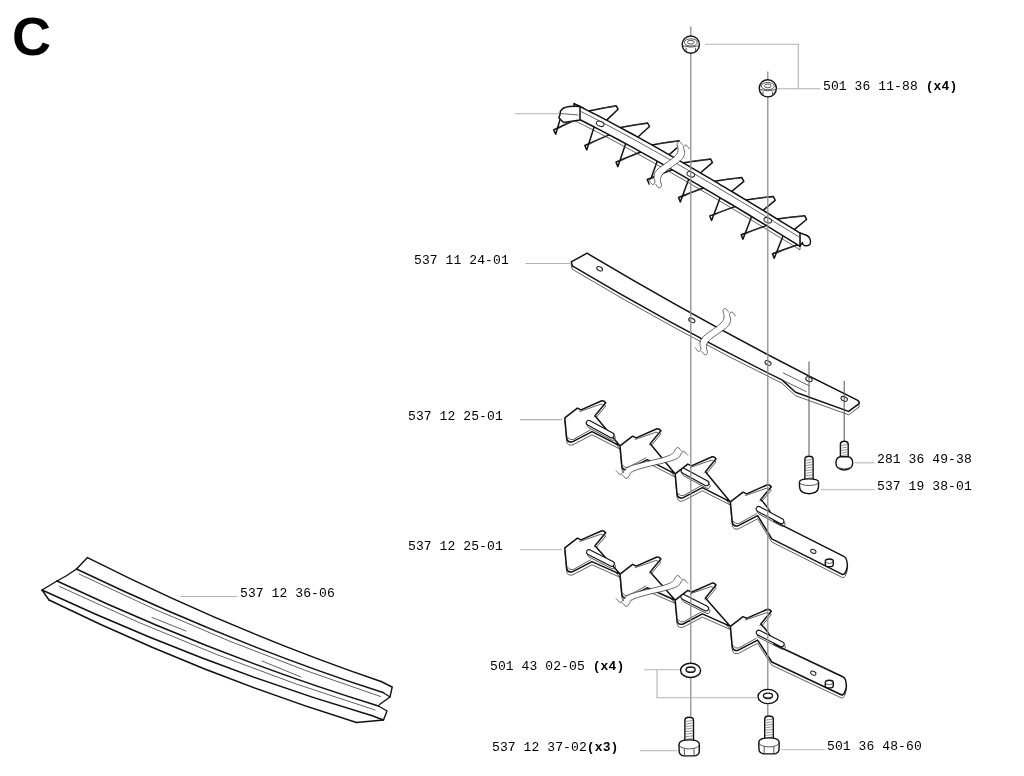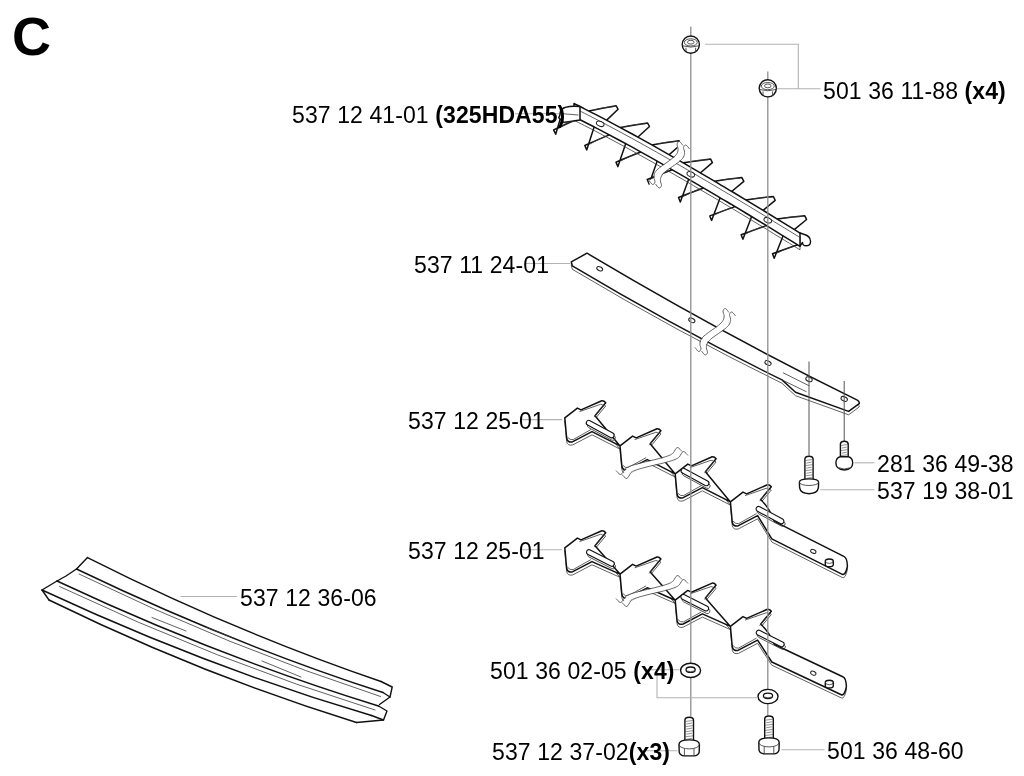--- a/index.html
+++ b/index.html
@@ -9,22 +9,22 @@
     font-family: "Liberation Sans", sans-serif;
     overflow: hidden;
   }
   .stage svg { position: absolute; left: 0; top: 0; }
   .figletter {
     position: absolute; left: 12px; top: 9px;
     font-size: 54px; font-weight: bold; color: var(--color-text, #000);
     line-height: 1;
   }
   .lbl {
-    position: absolute; font-size: 23px; line-height: 1.03; letter-spacing: 0.1px;
-    color: var(--color-text, #000); white-space: pre;
+    position: absolute; font-size: 13px; line-height: 1.03; letter-spacing: 0.1px;
+    color: var(--color-text, #000); white-space: pre; font-family: Liberation Mono, monospace;
   }
   .lbl-bold { font-weight: bold; }
   .ol    { fill: #fff; stroke: var(--color-line, #111); stroke-width: 1.5; stroke-linejoin: round; stroke-linecap: round; }
   .ol2   { fill: none; stroke: var(--color-line, #111); stroke-width: 1.4; stroke-linejoin: round; stroke-linecap: round; }
   .ol2w  { fill: #fff; stroke: var(--color-line, #111); stroke-width: 1.3; }
   .olw   { fill: #fff; stroke: var(--color-line, #111); stroke-width: 1.4; stroke-linejoin: round; }
   .olw2  { fill: #fff; stroke: var(--color-line, #111); stroke-width: 1.1; stroke-linejoin: round; }
   .thin  { fill: none; stroke: #383838; stroke-width: 0.8; stroke-linejoin: round; stroke-linecap: round; }
   .thin2 { fill: none; stroke: #383838; stroke-width: 0.85; }
   .thread{ fill: none; stroke: #4a4a4a; stroke-width: 0.6; }
@@ -269,24 +269,23 @@
 <line x1="520" y1="549.7" x2="562" y2="549.7" class="leader"></line>
 <line x1="180.5" y1="596.5" x2="237" y2="596.5" class="leader"></line>
 <line x1="854.5" y1="462.8" x2="874.5" y2="462.8" class="leader"></line>
 <line x1="820.5" y1="489.8" x2="874.5" y2="489.8" class="leader"></line>
 <path d="M644 669.8 L679.5 669.8 M657 669.8 L657 697.8 L757 697.8" class="leader"></path>
 <line x1="640" y1="750.8" x2="677.5" y2="750.8" class="leader"></line>
 <line x1="781.5" y1="749.8" x2="824.5" y2="749.8" class="leader"></line>
 </g>
 </svg>
 <div class="figletter">C</div>
-<div class="lbl" style="left:292px;top:104px"><span>537 12 41-01 </span><b class="lbl-bold">(325HDA55)</b></div>
 <div class="lbl" style="left:823px;top:79.5px"><span>501 36 11-88 </span><b class="lbl-bold">(x4)</b></div>
 <div class="lbl" style="left:414px;top:254px"><span>537 11 24-01</span></div>
 <div class="lbl" style="left:408px;top:410.1px"><span>537 12 25-01</span></div>
 <div class="lbl" style="left:408px;top:540.2px"><span>537 12 25-01</span></div>
 <div class="lbl" style="left:240px;top:587px"><span>537 12 36-06</span></div>
 <div class="lbl" style="left:877px;top:453.3px"><span>281 36 49-38</span></div>
 <div class="lbl" style="left:877px;top:480.3px"><span>537 19 38-01</span></div>
-<div class="lbl" style="left:490px;top:660.3px"><span>501 36 02-05 </span><b class="lbl-bold">(x4)</b></div>
+<div class="lbl" style="left:490px;top:660.3px"><span>501 43 02-05 </span><b class="lbl-bold">(x4)</b></div>
 <div class="lbl" style="left:492px;top:741.3px"><span>537 12 37-02</span><b class="lbl-bold">(x3)</b></div>
 <div class="lbl" style="left:827px;top:740.3px"><span>501 36 48-60</span></div>
 </div>
 
 </body></html>

